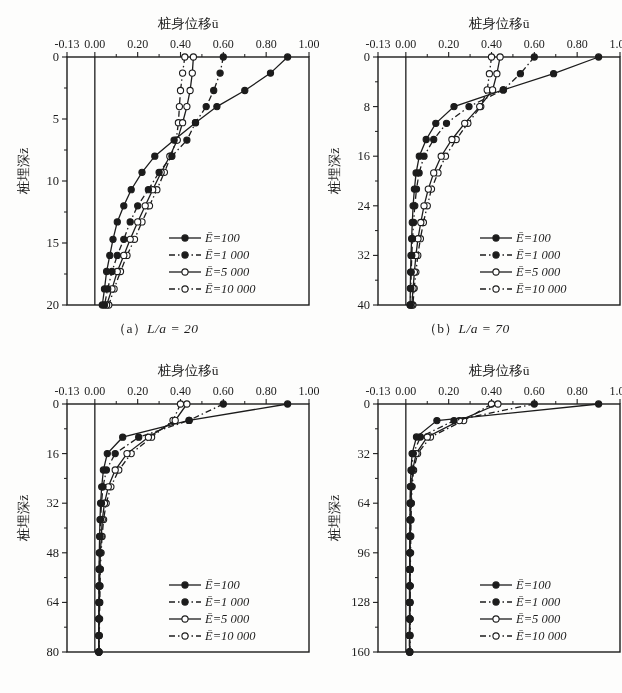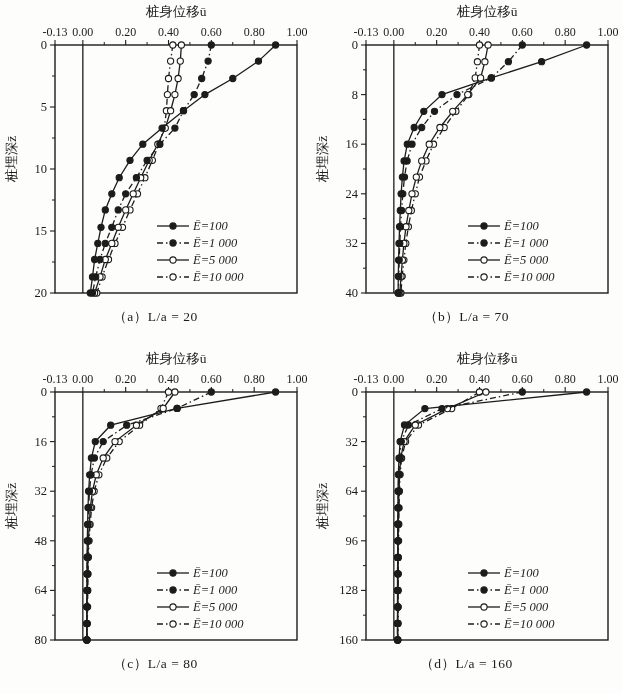--- a/index.html
+++ b/index.html
@@ -6,27 +6,27 @@
   body{
     width:622px;height:693px;background:#fdfdfc;overflow:hidden;
     font-family:"Liberation Serif","DejaVu Serif",serif;color:#1c1c1c;
   }
   .figure-grid{
     width:622px;height:693px;
     display:grid;
     grid-template-columns:311px 311px;
     grid-template-rows:347px 346px;
   }
-  figure.panel{margin:0;padding:0;position:relative;}
+  figure.panel{margin:12px;padding:0;position:relative;}
   .plot{width:311px;height:302px;position:relative;}
   .plot svg{display:block;}
   figcaption.caption{
     text-align:center;font-size:13.5px;margin-top:6px;letter-spacing:.5px;
   }
-  .caption .math{text-align:right;}
+  .caption .math{font-style:italic;text-align:right;}
 </style>
 </head>
 <body>
 
 <div class="figure-grid">
 
   <figure class="panel">
     <div class="plot">
         <svg width="311" height="302" viewBox="0 0 311 302">
           <text x="176" y="16" text-anchor="middle" font-size="13.5" fill="#1c1c1c">桩身位移ū</text>
@@ -439,21 +439,20 @@
             <text x="193" y="247" font-size="12.5" fill="#1c1c1c" font-style="italic">Ē=1 000</text>
             <line x1="157" y1="260" x2="189" y2="260" stroke="#1c1c1c" stroke-width="1.3"></line>
             <circle cx="173" cy="260" r="3.1" fill="#ffffff" stroke="#1c1c1c" stroke-width="1.1"></circle>
             <text x="193" y="264" font-size="12.5" fill="#1c1c1c" font-style="italic">Ē=5 000</text>
             <line x1="157" y1="277" x2="189" y2="277" stroke="#1c1c1c" stroke-width="1.3" stroke-dasharray="6 3 1.5 3"></line>
             <circle cx="173" cy="277" r="3.1" fill="#ffffff" stroke="#1c1c1c" stroke-width="1.1"></circle>
             <text x="193" y="281" font-size="12.5" fill="#1c1c1c" font-style="italic">Ē=10 000</text>
           </g>
         </svg>
       </div>
-    <figcaption class="caption"><span>（c）</span><span class="math">L/a = 80</span></figcaption>
   </figure>
 
   <figure class="panel">
     <div class="plot">
         <svg width="311" height="302" viewBox="0 0 311 302">
           <text x="176" y="16" text-anchor="middle" font-size="13.5" fill="#1c1c1c">桩身位移ū</text>
           <text x="16" y="159" text-anchor="middle" font-size="13.5" fill="#1c1c1c" transform="rotate(-90 16 159)">桩埋深z̄</text>
           <rect x="55" y="45" width="242" height="248" fill="none" stroke="#1c1c1c" stroke-width="1.4"></rect>
           <line x1="82.84070796460178" y1="45" x2="82.84070796460178" y2="293" stroke="#1c1c1c" stroke-width="1.3"></line>
           <g>
@@ -581,16 +580,15 @@
             <text x="193" y="247" font-size="12.5" fill="#1c1c1c" font-style="italic">Ē=1 000</text>
             <line x1="157" y1="260" x2="189" y2="260" stroke="#1c1c1c" stroke-width="1.3"></line>
             <circle cx="173" cy="260" r="3.1" fill="#ffffff" stroke="#1c1c1c" stroke-width="1.1"></circle>
             <text x="193" y="264" font-size="12.5" fill="#1c1c1c" font-style="italic">Ē=5 000</text>
             <line x1="157" y1="277" x2="189" y2="277" stroke="#1c1c1c" stroke-width="1.3" stroke-dasharray="6 3 1.5 3"></line>
             <circle cx="173" cy="277" r="3.1" fill="#ffffff" stroke="#1c1c1c" stroke-width="1.1"></circle>
             <text x="193" y="281" font-size="12.5" fill="#1c1c1c" font-style="italic">Ē=10 000</text>
           </g>
         </svg>
       </div>
-    <figcaption class="caption"><span>（d）</span><span class="math">L/a = 160</span></figcaption>
   </figure>
 
 </div>
 
 </body></html>

